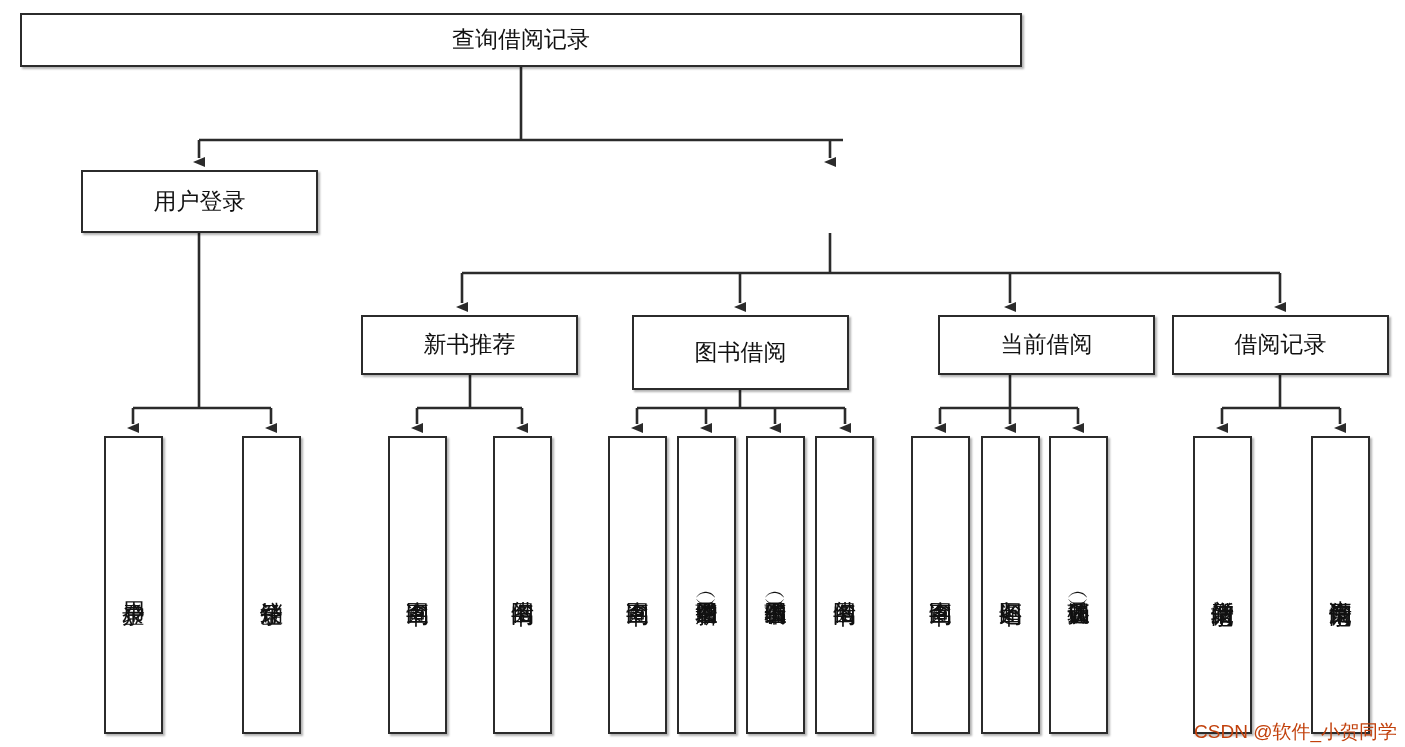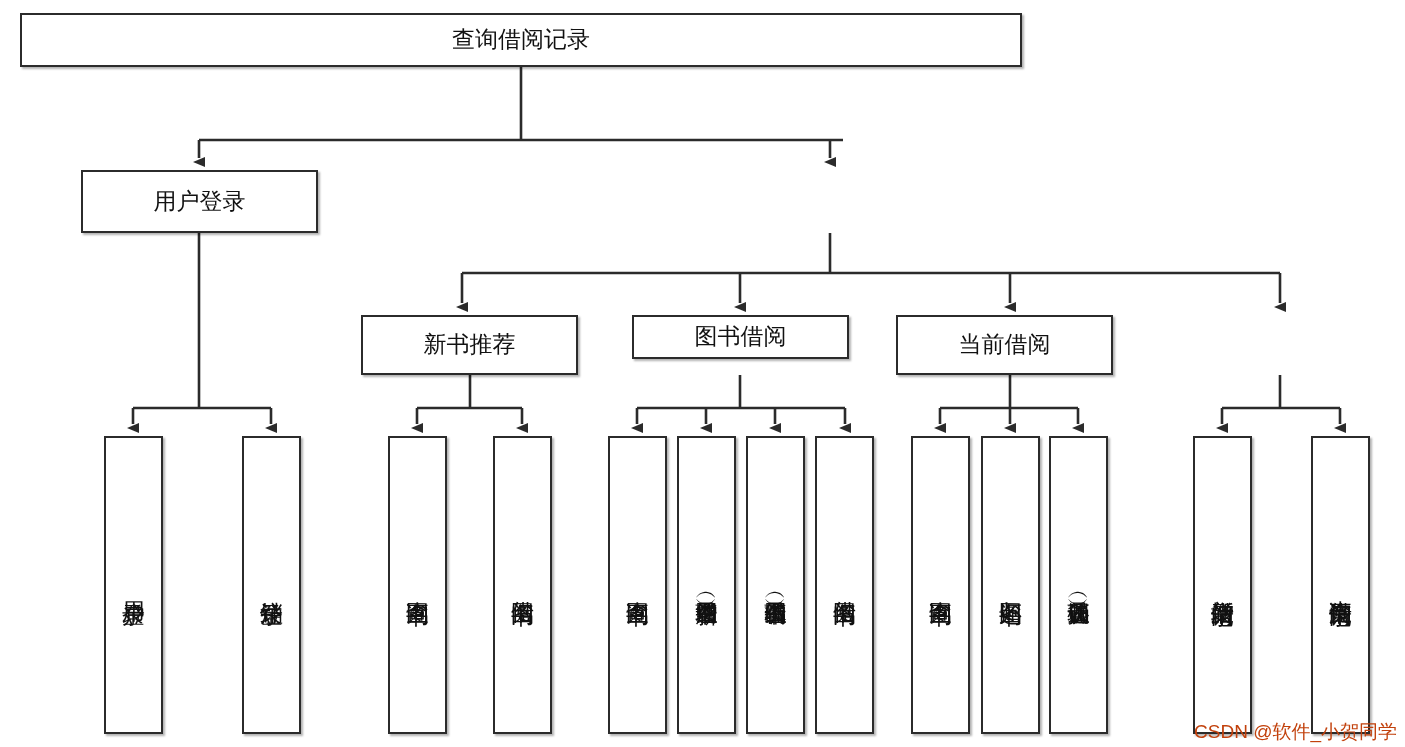--- a/index.html
+++ b/index.html
@@ -117,25 +117,28 @@
     <span class="lbl">查询借阅记录</span>
   </div>
 
   <div class="node h" style="left:81px;top:170px;width:237px;height:63px;">
     <span class="lbl">用户登录</span>
   </div>
 
   <div class="node h" style="left:361px;top:315px;width:217px;height:60px;">
     <span class="lbl">新书推荐</span>
   </div>
-  <div class="node h" style="left:632px;top:315px;width:217px;height:44px;">
+  <div class="node h" style="left:632px;top:315px;width:217px;height:75px;">
     <span class="lbl">图书借阅</span>
   </div>
-  <div class="node h" style="left:896px;top:315px;width:217px;height:60px;">
+  <div class="node h" style="left:938px;top:315px;width:217px;height:60px;">
     <span class="lbl">当前借阅</span>
+  </div>
+  <div class="node h" style="left:1172px;top:315px;width:217px;height:60px;">
+    <span class="lbl">借阅记录</span>
   </div>
 
   <div class="node v" style="left:104px;top:436px;width:59px;height:298px;">
     <span class="lbl">用户登录</span>
   </div>
   <div class="node v" style="left:242px;top:436px;width:59px;height:298px;">
     <span class="lbl">注销登录</span>
   </div>
 
   <div class="node v" style="left:388px;top:436px;width:59px;height:298px;">

